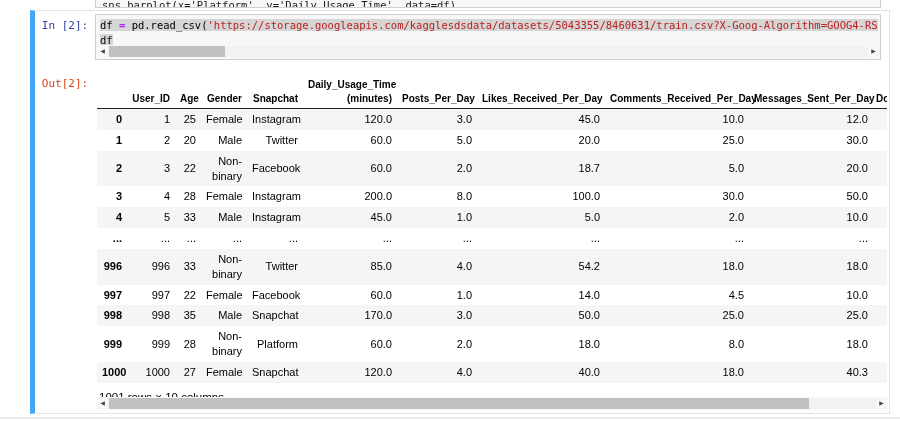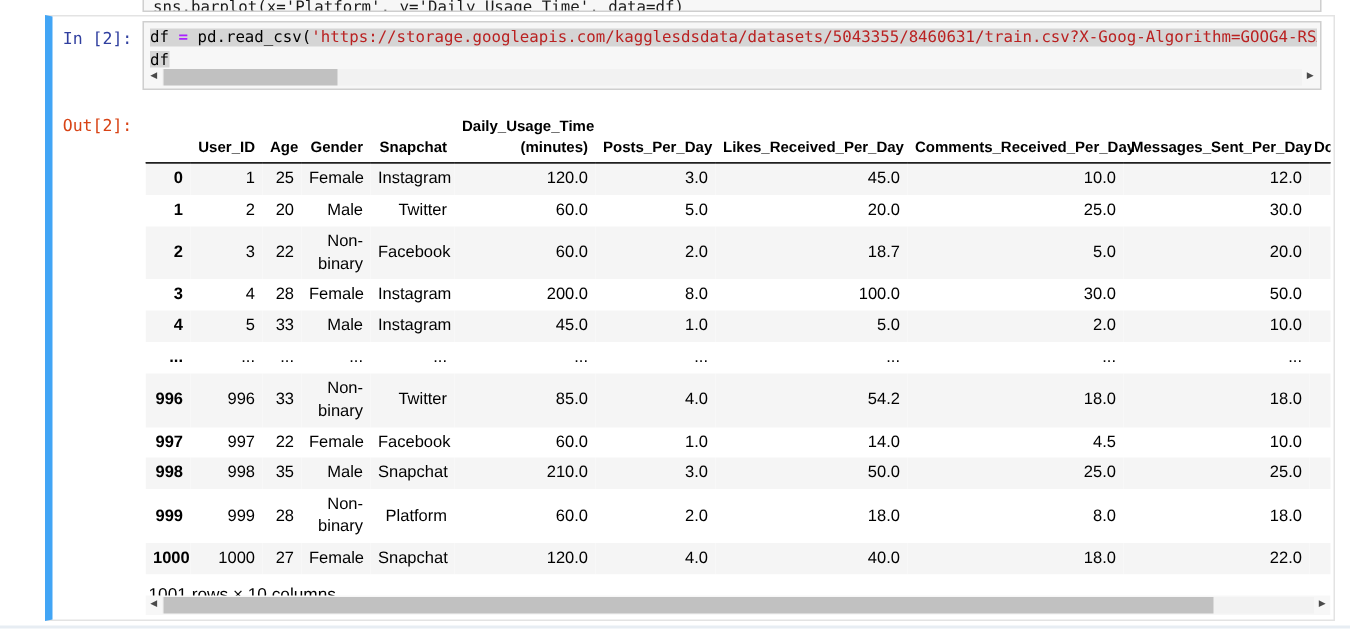--- a/index.html
+++ b/index.html
@@ -240,21 +240,21 @@
               <td>4.5</td>
               <td>10.0</td>
               <td></td>
             </tr>
             <tr>
               <th>998</th>
               <td>998</td>
               <td>35</td>
               <td>Male</td>
               <td>Snapchat</td>
-              <td>210.0</td>
+              <td>170.0</td>
               <td>3.0</td>
               <td>50.0</td>
               <td>25.0</td>
               <td>25.0</td>
               <td></td>
             </tr>
             <tr>
               <th>999</th>
               <td>999</td>
               <td>28</td>
@@ -270,21 +270,21 @@
             <tr>
               <th>1000</th>
               <td>1000</td>
               <td>27</td>
               <td>Female</td>
               <td>Snapchat</td>
               <td>120.0</td>
               <td>4.0</td>
               <td>40.0</td>
               <td>18.0</td>
-              <td>22.0</td>
+              <td>40.3</td>
               <td></td>
             </tr>
           </tbody>
       </table>
     </div>
     <div class="summary">1001 rows × 10 columns</div>
     <div class="hscroll">
       <div class="sb-arrow">◀</div>
       <div class="sb-track">
         <div class="sb-thumb" style="left:1px;width:700px;"></div>

